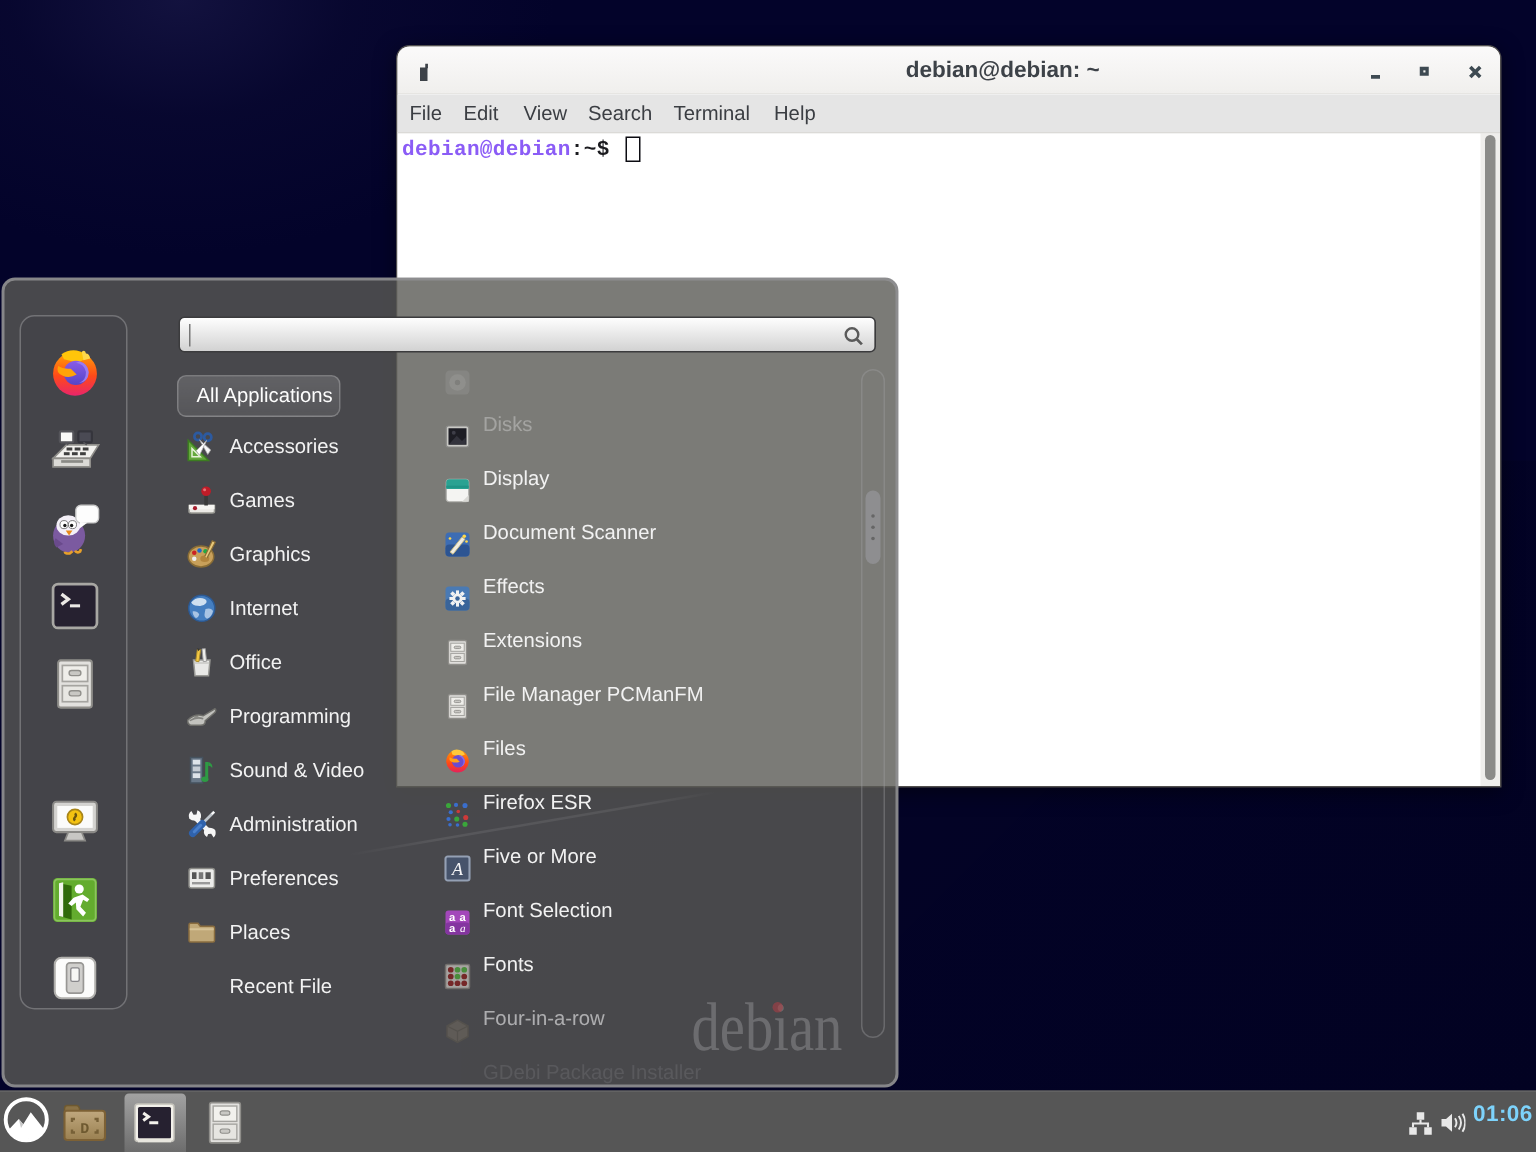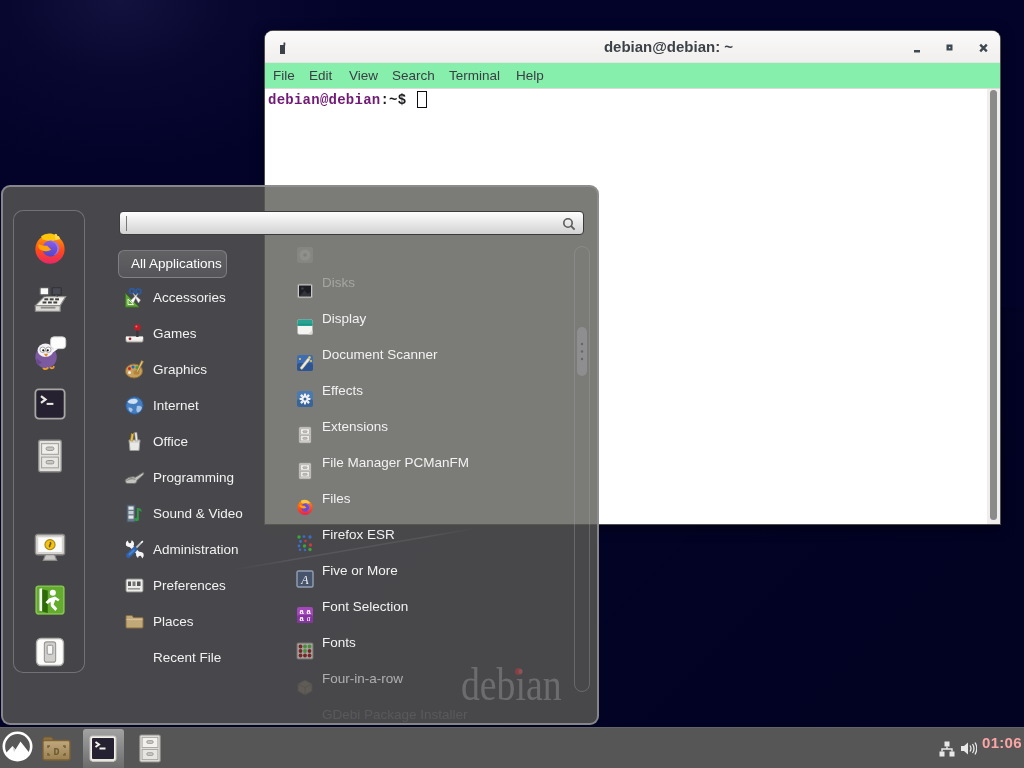--- a/index.html
+++ b/index.html
@@ -16,26 +16,26 @@
           border-radius:8px 8px 0 0; background:#ffffff;
           box-shadow:0 0 0 1px rgba(90,88,84,0.9), 0 3px 14px rgba(0,0,0,0.55); }
   #term .titlebar { position:absolute; left:0; top:0; width:100%; height:32px;
           background:linear-gradient(#fbfafa,#f0efed); border-radius:8px 8px 0 0;
           border-bottom:1px solid #e6e5e2;padding-left:36px; }
   #term .title { position:absolute; width:100%; text-align:center; top:7px;
           font-size:15px; font-weight:bold; color:#3d4248; }
   #term .ticon { position:absolute; left:14px; top:11px; width:8px; height:13px; }
   .winbtn { position:absolute; top:0; width:26px; height:32px; }
   #term .menubar { position:absolute; left:0; top:32px; width:100%; height:26px;
-          background:#86efac; border-bottom:1px solid #dbdad7; }
+          background:#e5e5e5; border-bottom:1px solid #dbdad7; }
   #term .menubar span { position:absolute; top:5px; font-size:13.5px; color:#3b3e43; }
   #term .content { position:absolute; left:0; top:58px; width:722px; height:435px; background:#fff; }
   #term .prompt { position:absolute; left:3px; top:3px; font-family:"Liberation Mono",monospace;
           font-weight:bold; font-size:14px; letter-spacing:0.25px; color:#1b1b1f; white-space:pre; }
-  #term .prompt .g { color:#701a75; }
+  #term .prompt .g { color:#8b5cf6; }
   #term .cursor { position:absolute; left:152px; top:2px; width:10px; height:17px; border:1.5px solid #0c0c12; }
   #term .sbar { position:absolute; right:0; top:58px; width:13px; height:435px; background:#efeeec; }
   #term .sthumb { position:absolute; right:3px; top:1px; width:7px; height:430px; background:#8b8b89; border-radius:3.5px; }
 
   
   #menu { position:absolute; left:1px; top:185px; width:598px; height:540px;
           background:rgba(90,90,85,0.8); border:2px solid rgba(146,146,148,0.85); border-radius:9px; }
   #menu .search { position:absolute; left:116px; top:24px; width:465px; height:24px;
           background:linear-gradient(#fefefe,#d2d2d2); border:1px solid #3b3b3d; border-radius:4px; }
   #menu .search .tcur { position:absolute; left:6px; top:4px; width:1px; height:15px; background:#777; }
@@ -59,21 +59,21 @@
           font-size:46px; color:rgba(200,200,206,0.28); transform:scaleX(0.82); transform-origin:left top; }
   #menu .wdot { position:absolute; left:512px; top:481px; width:7px; height:7px; border-radius:50%; background:rgba(170,62,68,0.6); }
   #menu .streak { position:absolute; left:229px; top:340px; width:246px; height:44px; pointer-events:none; }
 
   
   #taskbar { position:absolute; left:0; top:727px; width:1024px; height:41px; background:#565656;
           border-top:1px solid #636363; }
   #taskbar .active { position:absolute; left:83px; top:1px; width:41px; height:40px;
           background:linear-gradient(#a2a2a2,#6b6b6b); border-radius:3px 3px 0 0; }
   .tbicon { position:absolute; top:3px; }
-  #clock { position:absolute; left:982px; top:6px; font-size:15px; font-weight:bold; color:#fca5a5; letter-spacing:0.3px; }
+  #clock { position:absolute; left:982px; top:6px; font-size:15px; font-weight:bold; color:#7dd3fc; letter-spacing:0.3px; }
 </style>
 </head>
 <body>
 <div id="desktop">
     <div class="glow"></div>
     <div class="shade"></div>
   </div>
 
 <div id="term">
   <div class="titlebar">

